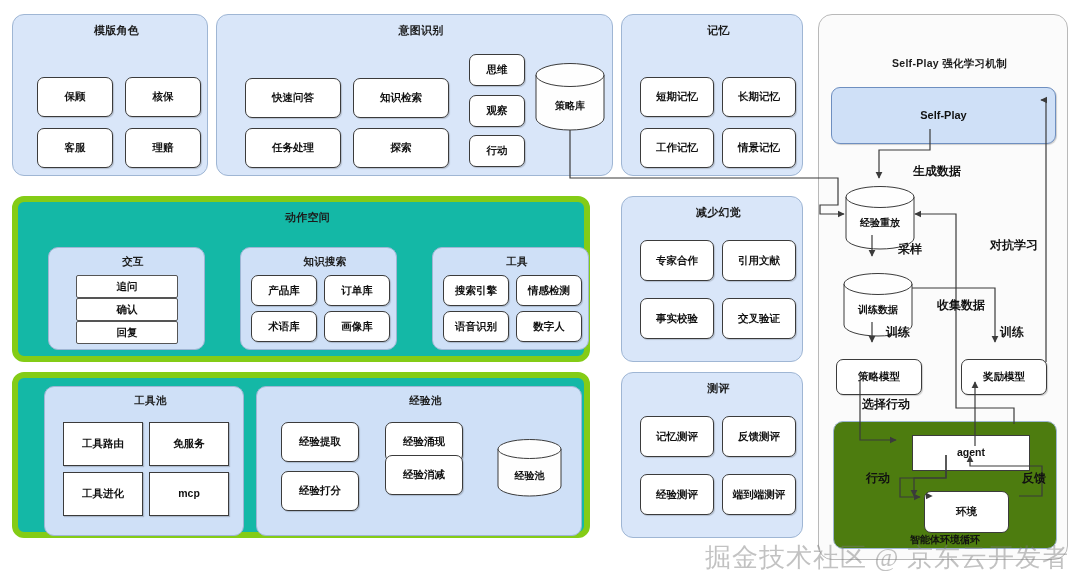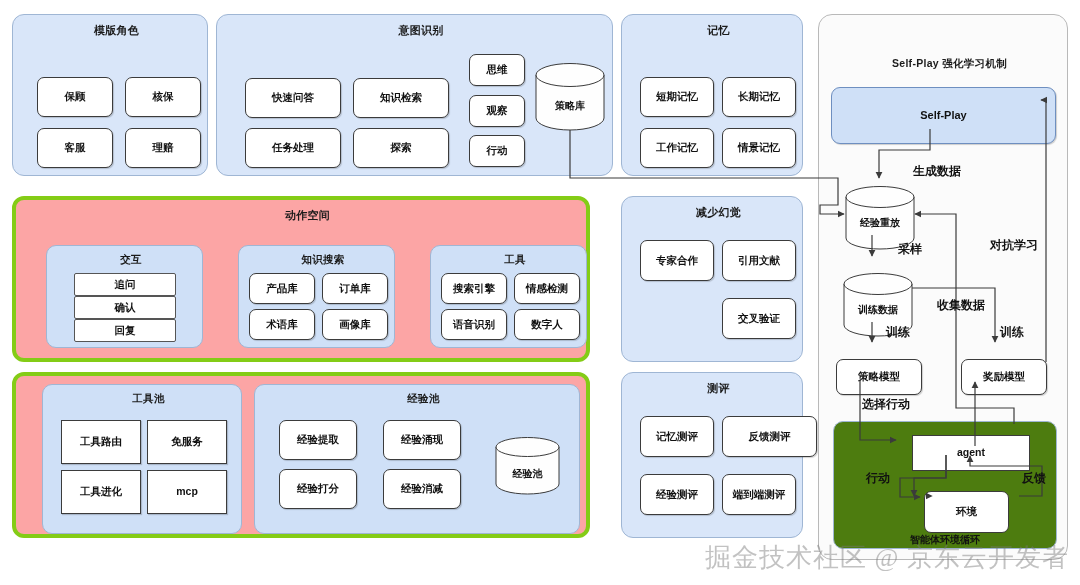--- a/index.html
+++ b/index.html
@@ -14,22 +14,22 @@
   #canvas { position:absolute; inset:0; }
 
   
   .panel {
     position:absolute;
     border:1px solid #9fb6d4;
     border-radius:12px;
     background:#d9e6f9;
   }
   .panel.gray {
-    background:#fca5a5;
-    border:4px solid #84cc16;
+    background:#14b8a6;
+    border:6px solid #84cc16;
   }
   .panel.white {
     background:#fbfbfb;
     border:1px solid #b9b9b9;
   }
   .panel-title {
     position:absolute;
     left:13px; right:0;
     top:8px;
     text-align:center;
@@ -176,54 +176,55 @@
       <div class="node" style="left:83px;top:27px;width:66px;height:31px;">情感检测</div>
       <div class="node" style="left:10px;top:63px;width:66px;height:31px;">语音识别</div>
       <div class="node" style="left:83px;top:63px;width:66px;height:31px;">数字人</div>
     </div>
   </div>
 
   <div class="panel" style="left:621px;top:196px;width:182px;height:166px;">
     <div class="panel-title">减少幻觉</div>
     <div class="node" style="left:18px;top:43px;width:74px;height:41px;">专家合作</div>
     <div class="node" style="left:100px;top:43px;width:74px;height:41px;">引用文献</div>
+    <div class="node" style="left:18px;top:101px;width:74px;height:41px;">事实校验</div>
     <div class="node" style="left:100px;top:101px;width:74px;height:41px;">交叉验证</div>
   </div>
 
   <div class="panel gray" style="left:12px;top:372px;width:578px;height:166px;">
 
     <div class="subpanel" style="left:26px;top:8px;width:200px;height:150px;">
       <div class="panel-title">工具池</div>
       <div class="node sq" style="left:18px;top:35px;width:80px;height:44px;">工具路由</div>
       <div class="node sq" style="left:104px;top:35px;width:80px;height:44px;">免服务</div>
       <div class="node sq" style="left:18px;top:85px;width:80px;height:44px;">工具进化</div>
       <div class="node sq" style="left:104px;top:85px;width:80px;height:44px;">mcp</div>
     </div>
 
     <div class="subpanel" style="left:238px;top:8px;width:326px;height:150px;">
       <div class="panel-title">经验池</div>
       <div class="node" style="left:24px;top:35px;width:78px;height:40px;">经验提取</div>
       <div class="node" style="left:128px;top:35px;width:78px;height:40px;">经验涌现</div>
       <div class="node" style="left:24px;top:84px;width:78px;height:40px;">经验打分</div>
-      <div class="node" style="left:128px;top:84px;width:78px;height:40px;">经验消减</div>
+      <div class="node" style="left:128px;top:68px;width:78px;height:40px;">经验消减</div>
 
       <div class="cyl" style="left:240px;top:52px;width:65px;height:58px;">
         <svg width="65" height="58" viewBox="0 0 65 58">
           <path d="M1,10 L1,47 A31.5,10 0 0 0 64,47 L64,10 Z" fill="#fefefe" stroke="#3b3b3b" stroke-width="1"></path>
           <ellipse cx="32.5" cy="10" rx="31.5" ry="9.5" fill="#fefefe" stroke="#3b3b3b" stroke-width="1"></ellipse>
         </svg>
         <div class="cyl-label" style="top:30px;">经验池</div>
       </div>
     </div>
   </div>
 
   <div class="panel" style="left:621px;top:372px;width:182px;height:166px;">
     <div class="panel-title">测评</div>
     <div class="node" style="left:18px;top:43px;width:74px;height:41px;">记忆测评</div>
-    <div class="node" style="left:100px;top:43px;width:95px;height:41px;">反馈测评</div>
+    <div class="node" style="left:100px;top:43px;width:74px;height:41px;">反馈测评</div>
     <div class="node" style="left:18px;top:101px;width:74px;height:41px;">经验测评</div>
     <div class="node" style="left:100px;top:101px;width:74px;height:41px;">端到端测评</div>
   </div>
 
   <div class="panel white" style="left:818px;top:14px;width:250px;height:546px;border-radius:14px;">
     <div class="panel-title" style="top:42px;font-size:10.5px;">Self-Play 强化学习机制</div>
 
     <div class="node blue" style="left:12px;top:72px;width:225px;height:57px;border-radius:9px;font-size:11px;">Self-Play</div>
 
     <div class="cyl" style="left:26px;top:171px;width:70px;height:64px;">

